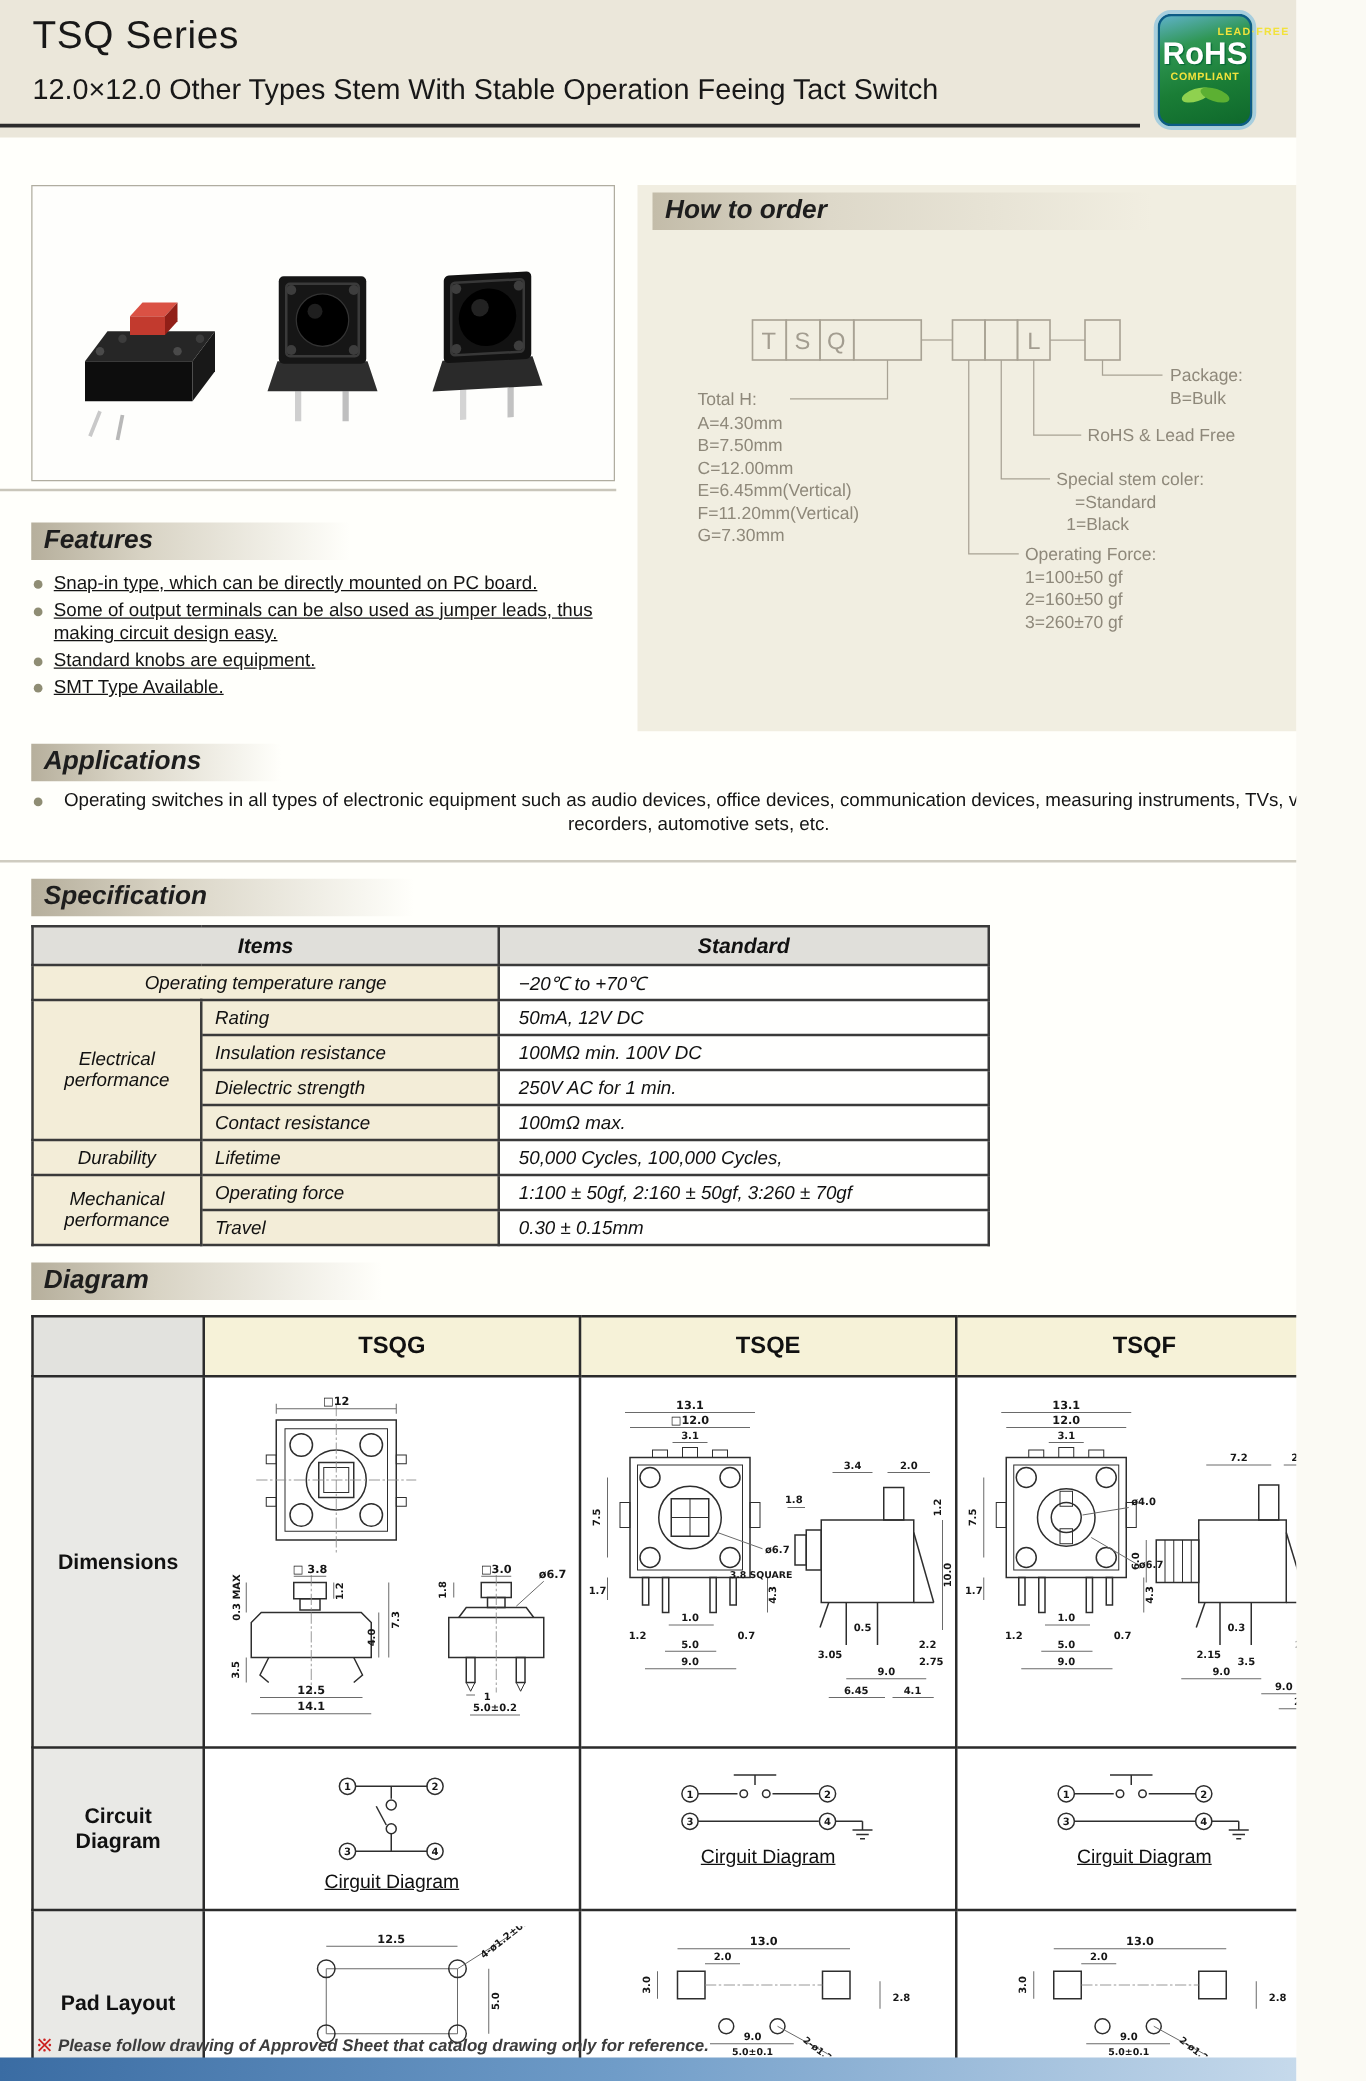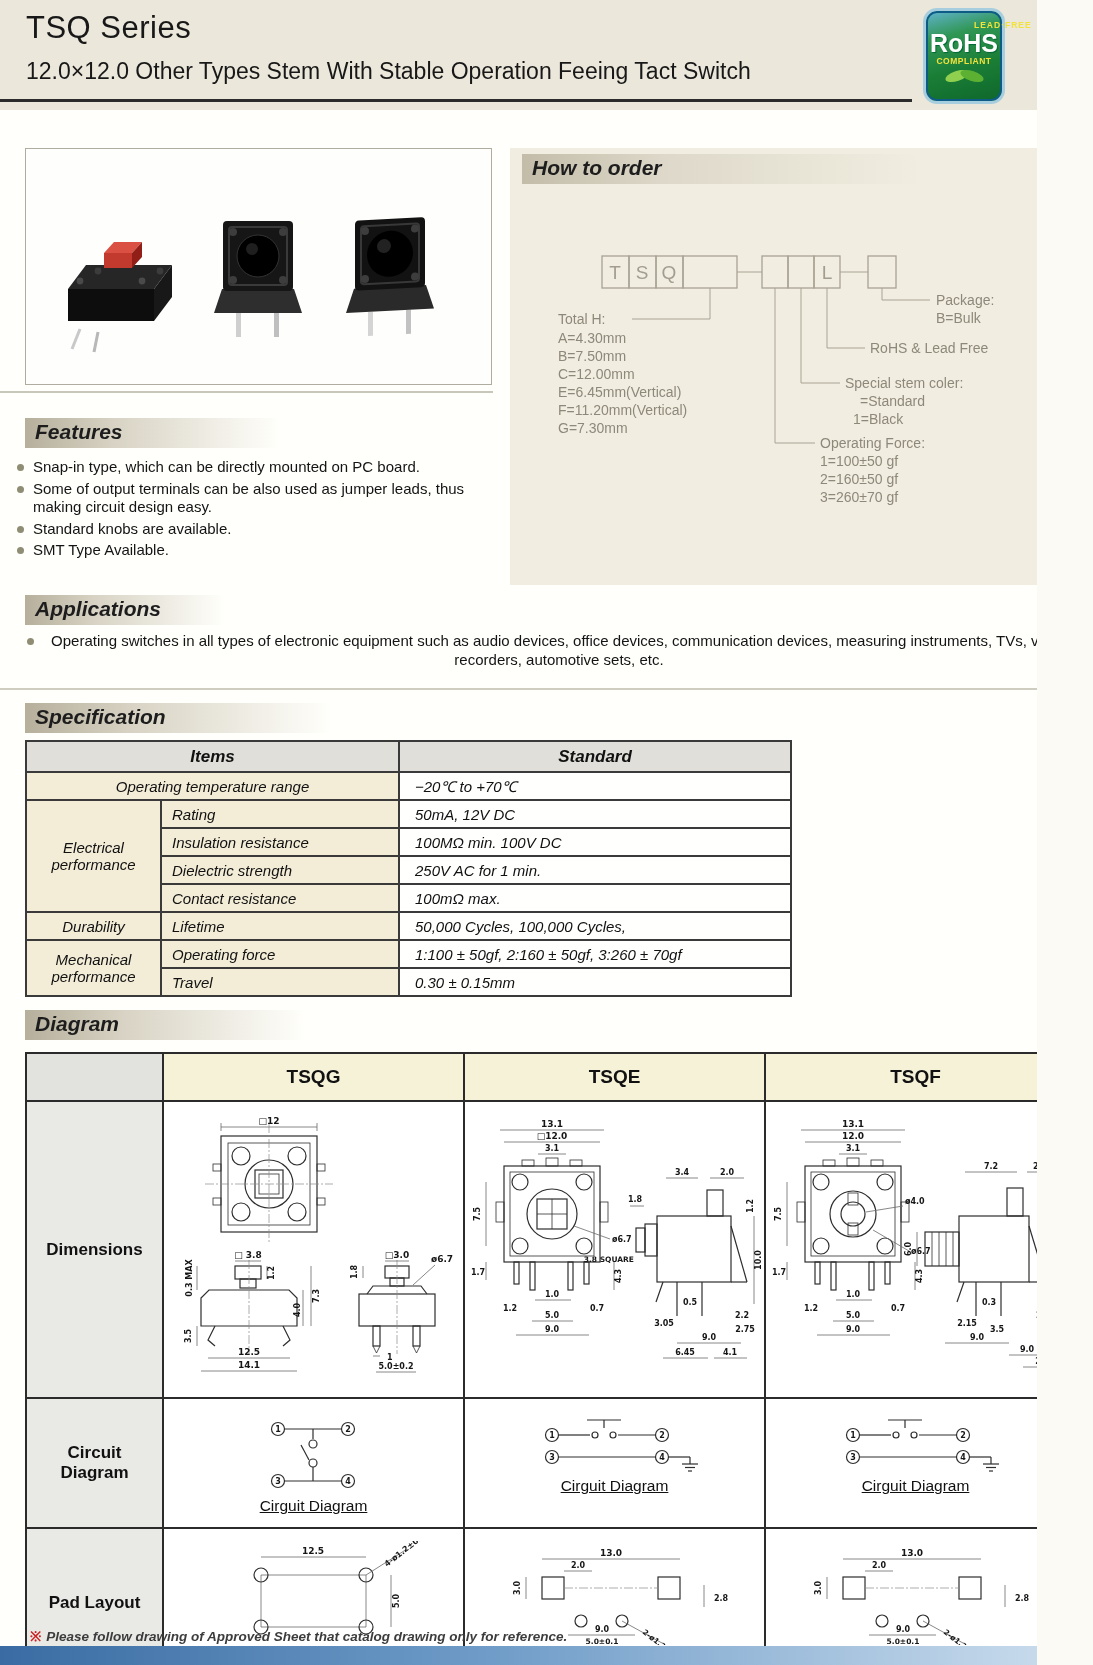--- a/index.html
+++ b/index.html
@@ -180,32 +180,32 @@
       <text x="350" y="218">=Standard</text>
       <text x="343" y="236">1=Black</text>
       <text x="310" y="260">Operating Force:</text>
       <text x="310" y="278">1=100±50 gf</text>
       <text x="310" y="296">2=160±50 gf</text>
       <text x="310" y="314">3=260±70 gf</text>
     </svg>
   </div>
 
   <div class="band" style="left:25px;top:418px;width:300px;">Features</div>
-  <div class="bullets" style="left:15px;top:458px;width:470px;">
+  <div class="bullets" style="left:25px;top:458px;width:470px;text-decoration:underline;">
     <div class="li">
         <span class="dot"></span>
         <span>Snap-in type, which can be directly mounted on PC board.</span>
       </div>
     <div class="li">
         <span class="dot"></span>
         <span>Some of output terminals can be also used as jumper leads, thus making circuit design easy.</span>
       </div>
     <div class="li">
         <span class="dot"></span>
-        <span>Standard knobs are available.</span>
+        <span>Standard knobs are equipment.</span>
       </div>
     <div class="li">
         <span class="dot"></span>
         <span>SMT Type Available.</span>
       </div>
   </div>
 
   <div class="band" style="left:25px;top:595px;width:235px;">Applications</div>
   <div class="bullets" style="left:25px;top:632px;width:1050px;text-align:center;">
     <div class="li">

